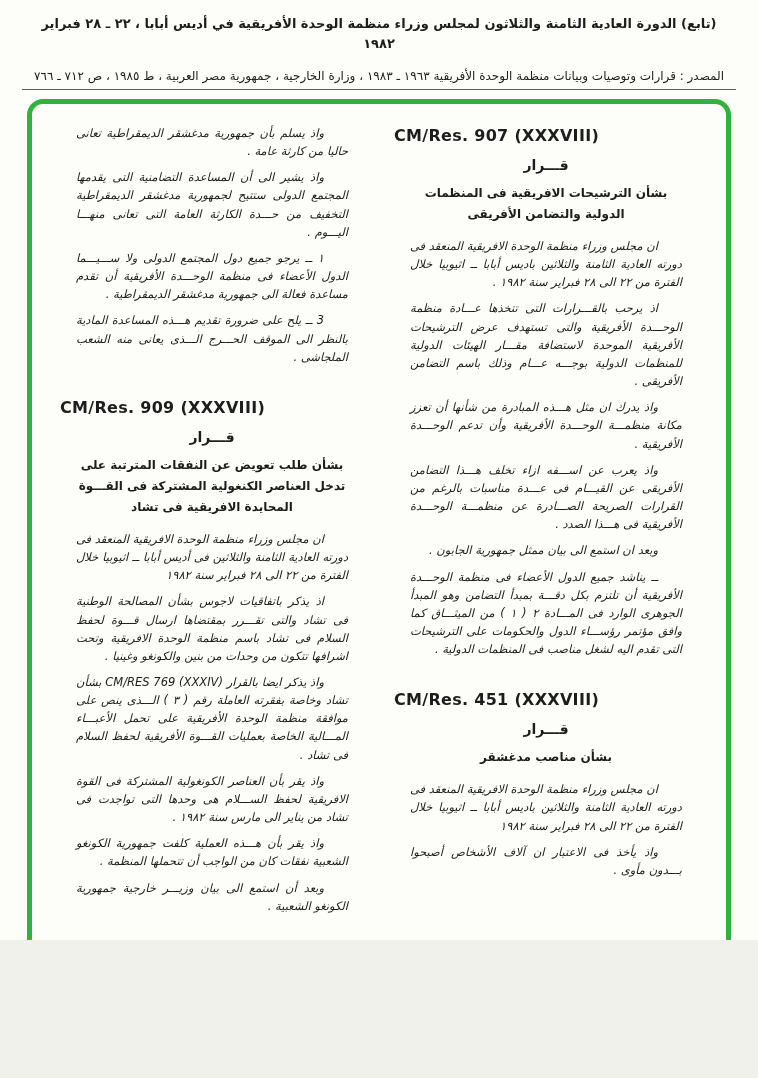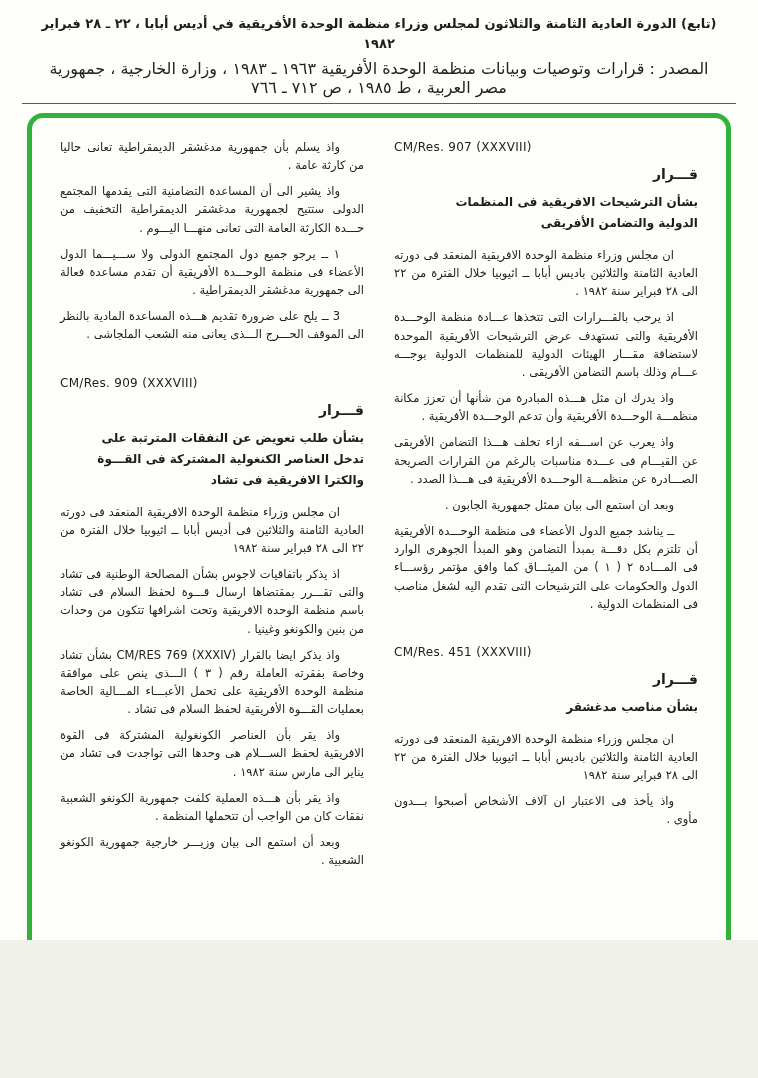--- a/index.html
+++ b/index.html
@@ -10,48 +10,49 @@
   *{box-sizing:border-box;}
   html,body{margin:0;padding:0;background:#f1f1ec;}
   body{font-family:"DejaVu Sans",sans-serif;color:var(--ink);}
   .page{
     width:758px;height:940px;margin:0 auto;background:var(--paper);
     position:relative;overflow:hidden;
   }
   
   .header{padding:14px 34px 0;text-align:center;direction:rtl;}
   .header-title{font-size:13px;font-weight:700;line-height:1.5;}
-  .header-source{font-size:16px;margin-top:6px;color:#222;}
+  .header-source{font-size:12px;margin-top:16px;color:#222;}
   .header-divider{border:0;border-top:1.5px solid #5a5a5a;margin:6px 22px 0;}
   
   .frame{
     margin:9px 27px 0;height:942px;
     border:5px solid var(--frame-green);
     border-radius:16px;
     padding:20px 28px 12px;
     overflow:hidden;
   }
   .columns{display:flex;direction:rtl;gap:30px;height:100%;}
   .col{flex:1 1 0;direction:rtl;text-align:justify;}
   
   p.body{
-    margin:0 0 8px;font-size:11.5px;line-height:1.58;
+    margin:0 16px 8px;font-size:11.5px;line-height:1.58;
     text-indent:24px;
+    font-style:italic;
   }
   .res-ref{
-    direction:ltr;text-align:left;font-weight:400;font-size:12px;
+    direction:ltr;text-align:left;font-weight:700;font-size:16px;
     margin:2px 0 8px;letter-spacing:.3px;
   }
   .res-ref.section-gap{margin-top:32px;}
   .res-heading{
-    font-weight:700;font-size:14px;
+    text-align:center;font-weight:700;font-size:14px;
     letter-spacing:1px;margin:12px 0 10px;
   }
   .res-title{
-    text-align:right;font-weight:700;font-size:12px;line-height:1.75;
+    text-align:center;font-weight:700;font-size:12px;line-height:1.75;
   }
   .res-title-group{margin:0 0 12px;}
   
   .footer{text-align:center;margin-top:9px;}
   .page-number{font-weight:700;font-size:14px;}
 </style>
 </head>
 <body>
 
 <div class="page">
@@ -92,21 +93,21 @@
         <p class="body">واذ يسلم بأن جمهورية مدغشقر الديمقراطية تعانى حاليا من كارثة عامة .</p>
         <p class="body">واذ يشير الى أن المساعدة التضامنية التى يقدمها المجتمع الدولى ستتيح لجمهورية مدغشقر الديمقراطية التخفيف من حـــدة الكارثة العامة التى تعانى منهـــا اليـــوم .</p>
         <p class="body">١ ــ يرجو جميع دول المجتمع الدولى ولا ســـيـــما الدول الأعضاء فى منظمة الوحـــدة الأفريقية أن تقدم مساعدة فعالة الى جمهورية مدغشقر الديمقراطية .</p>
         <p class="body">3 ــ يلح على ضرورة تقديم هـــذه المساعدة المادية بالنظر الى الموقف الحـــرج الـــذى يعانى منه الشعب الملجاشى .</p>
 
         <div class="res-ref section-gap">CM/Res. 909 (XXXVIII)</div>
         <div class="res-heading">قـــرار</div>
         <div class="res-title-group">
           <div class="res-title">بشأن طلب تعويض عن النفقات المترتبة على</div>
           <div class="res-title">تدخل العناصر الكنغولية المشتركة فى القـــوة</div>
-          <div class="res-title">والكترا الافريقية فى تشاد</div>
+          <div class="res-title">المحايدة الافريقية فى تشاد</div>
         </div>
         <p class="body">ان مجلس وزراء منظمة الوحدة الافريقية المنعقد فى دورته العادية الثامنة والثلاثين فى أديس أبابا ــ اثيوبيا خلال الفترة من ٢٢ الى ٢٨ فبراير سنة ١٩٨٢</p>
         <p class="body">اذ يذكر باتفاقيات لاجوس بشأن المصالحة الوطنية فى تشاد والتى تقـــرر بمقتضاها ارسال قـــوة لحفظ السلام فى تشاد باسم منظمة الوحدة الافريقية وتحت اشرافها تتكون من وحدات من بنين والكونغو وغينيا .</p>
         <p class="body">واذ يذكر ايضا بالقرار CM/RES 769 (XXXIV) بشأن تشاد وخاصة بفقرته العاملة رقم ( ٣ ) الـــذى ينص على موافقة منظمة الوحدة الأفريقية على تحمل الأعبـــاء المـــالية الخاصة بعمليات القـــوة الأفريقية لحفظ السلام فى تشاد .</p>
         <p class="body">واذ يقر بأن العناصر الكونغولية المشتركة فى القوة الافريقية لحفظ الســـلام هى وحدها التى تواجدت فى تشاد من يناير الى مارس سنة ١٩٨٢ .</p>
         <p class="body">واذ يقر بأن هـــذه العملية كلفت جمهورية الكونغو الشعبية نفقات كان من الواجب أن تتحملها المنظمة .</p>
         <p class="body">وبعد أن استمع الى بيان وزيـــر خارجية جمهورية الكونغو الشعبية .</p>
       </section>
 
     </div>

